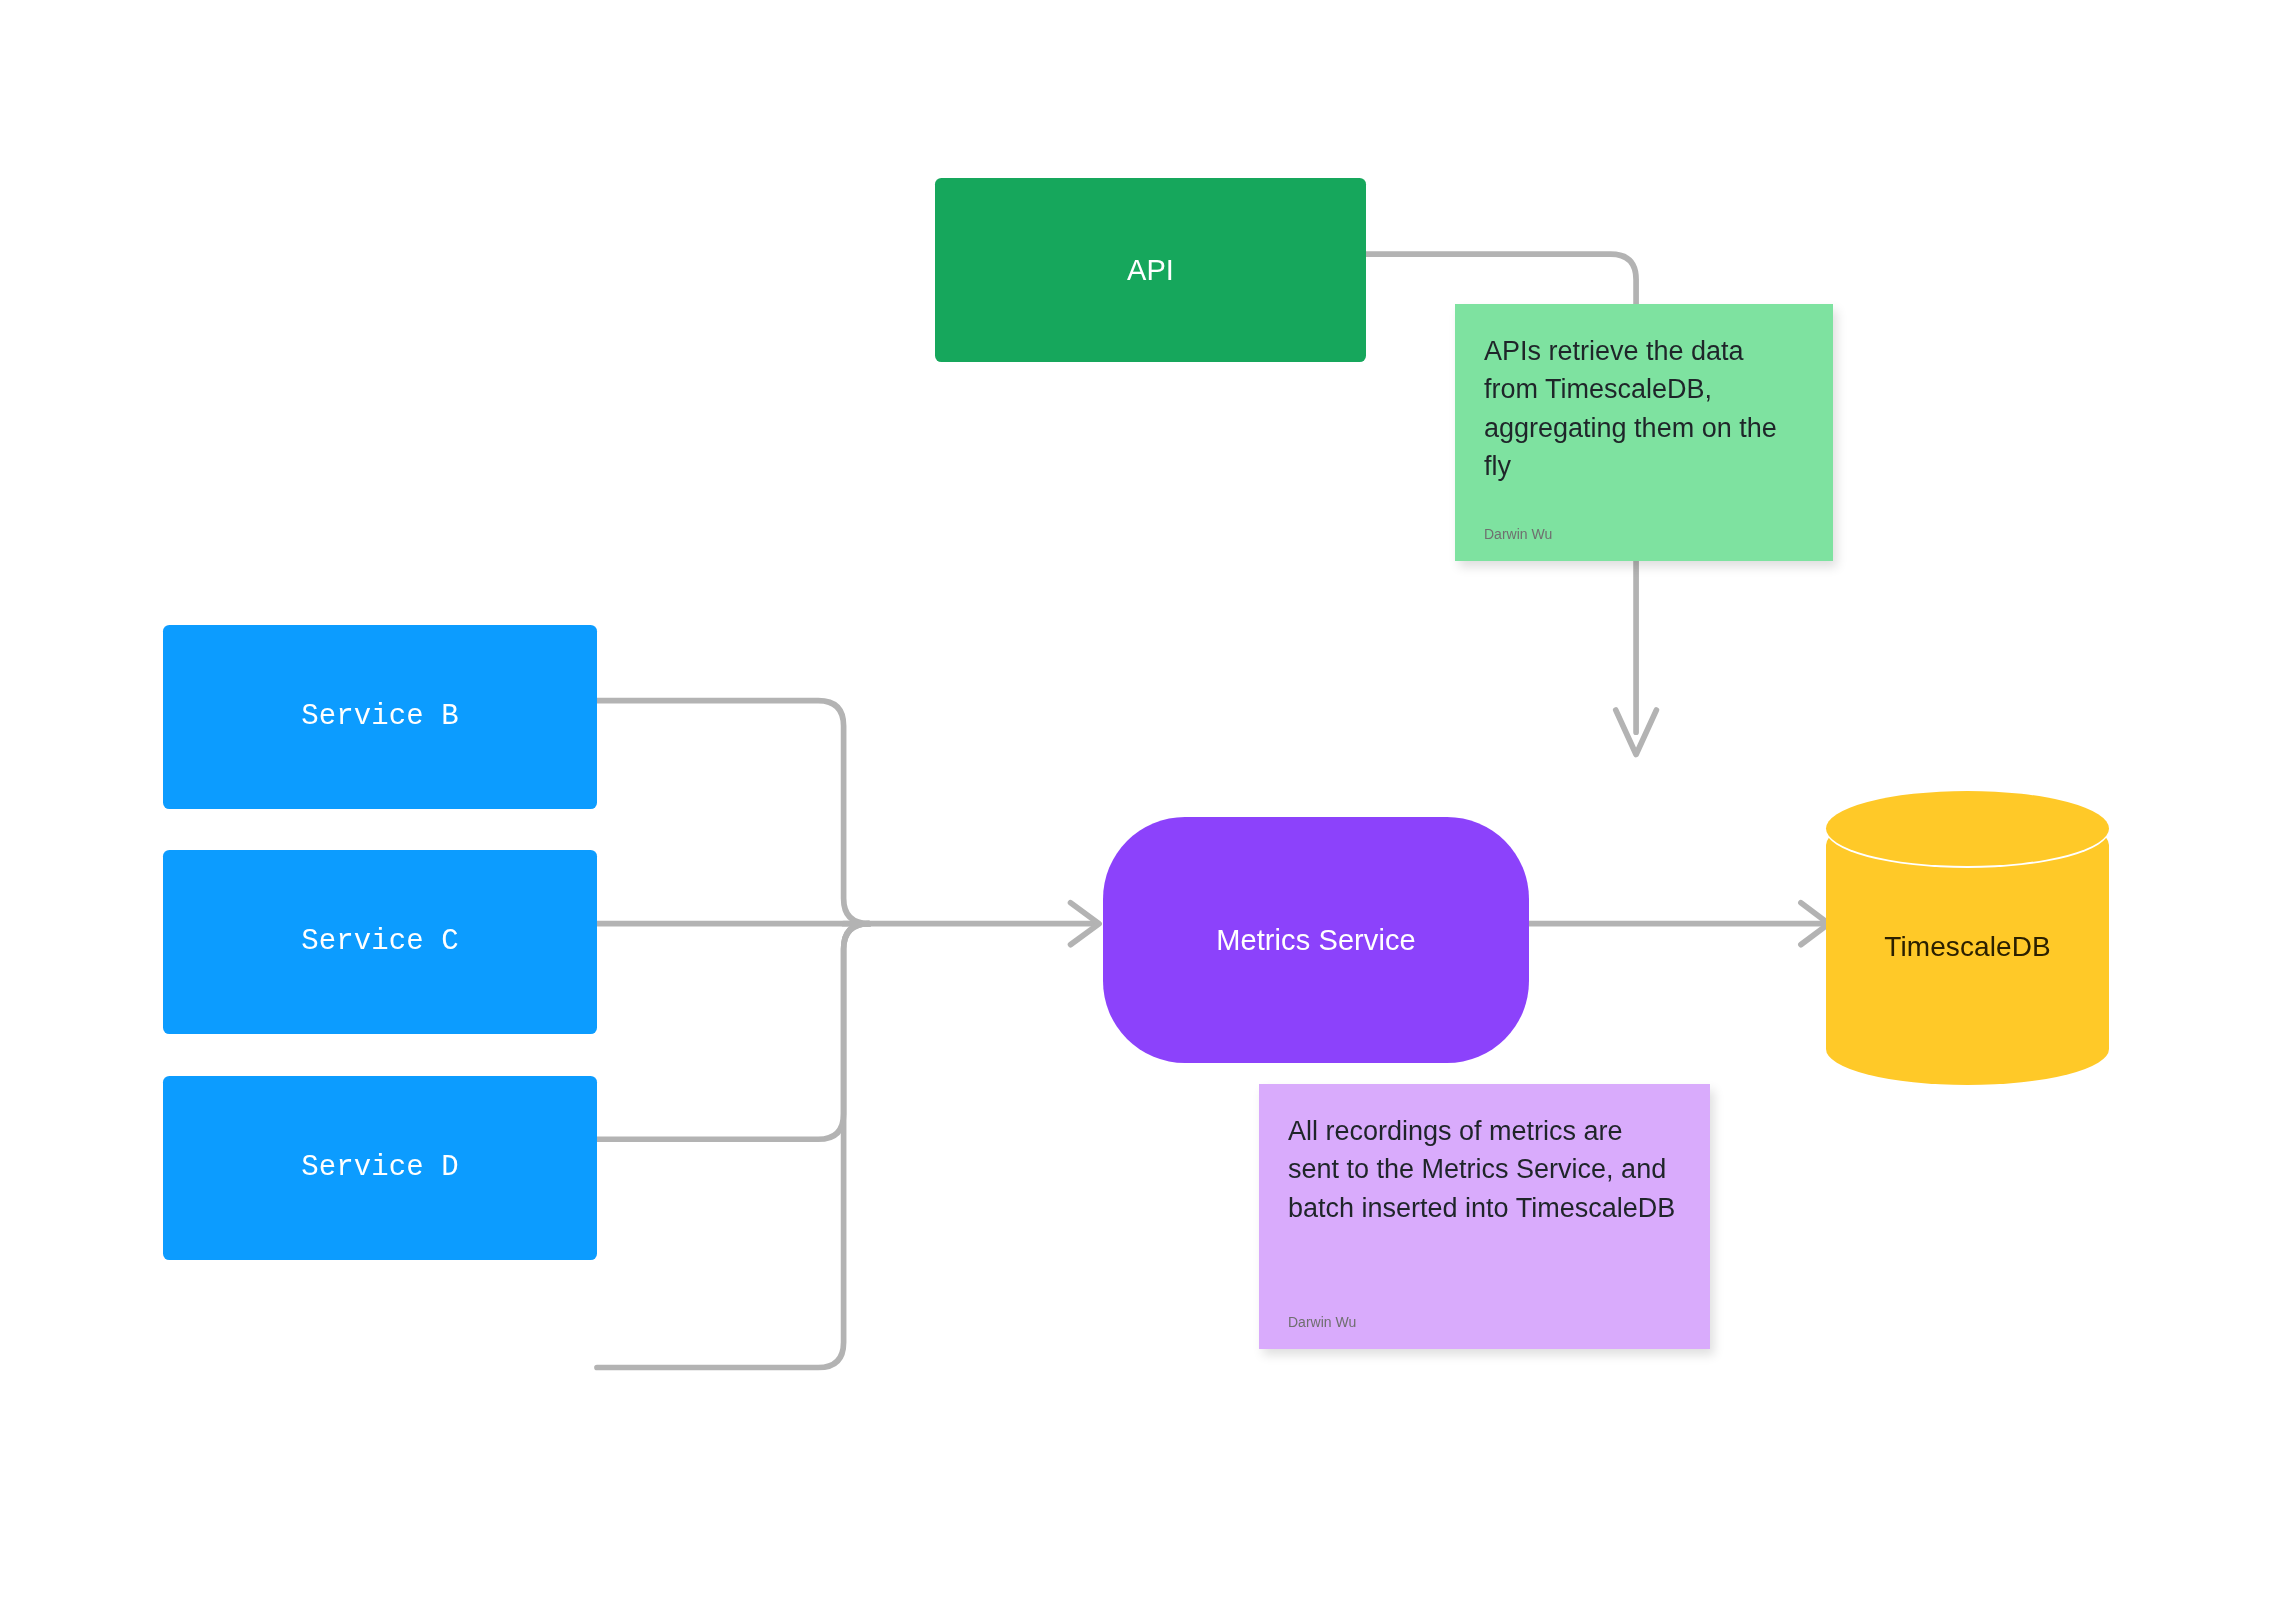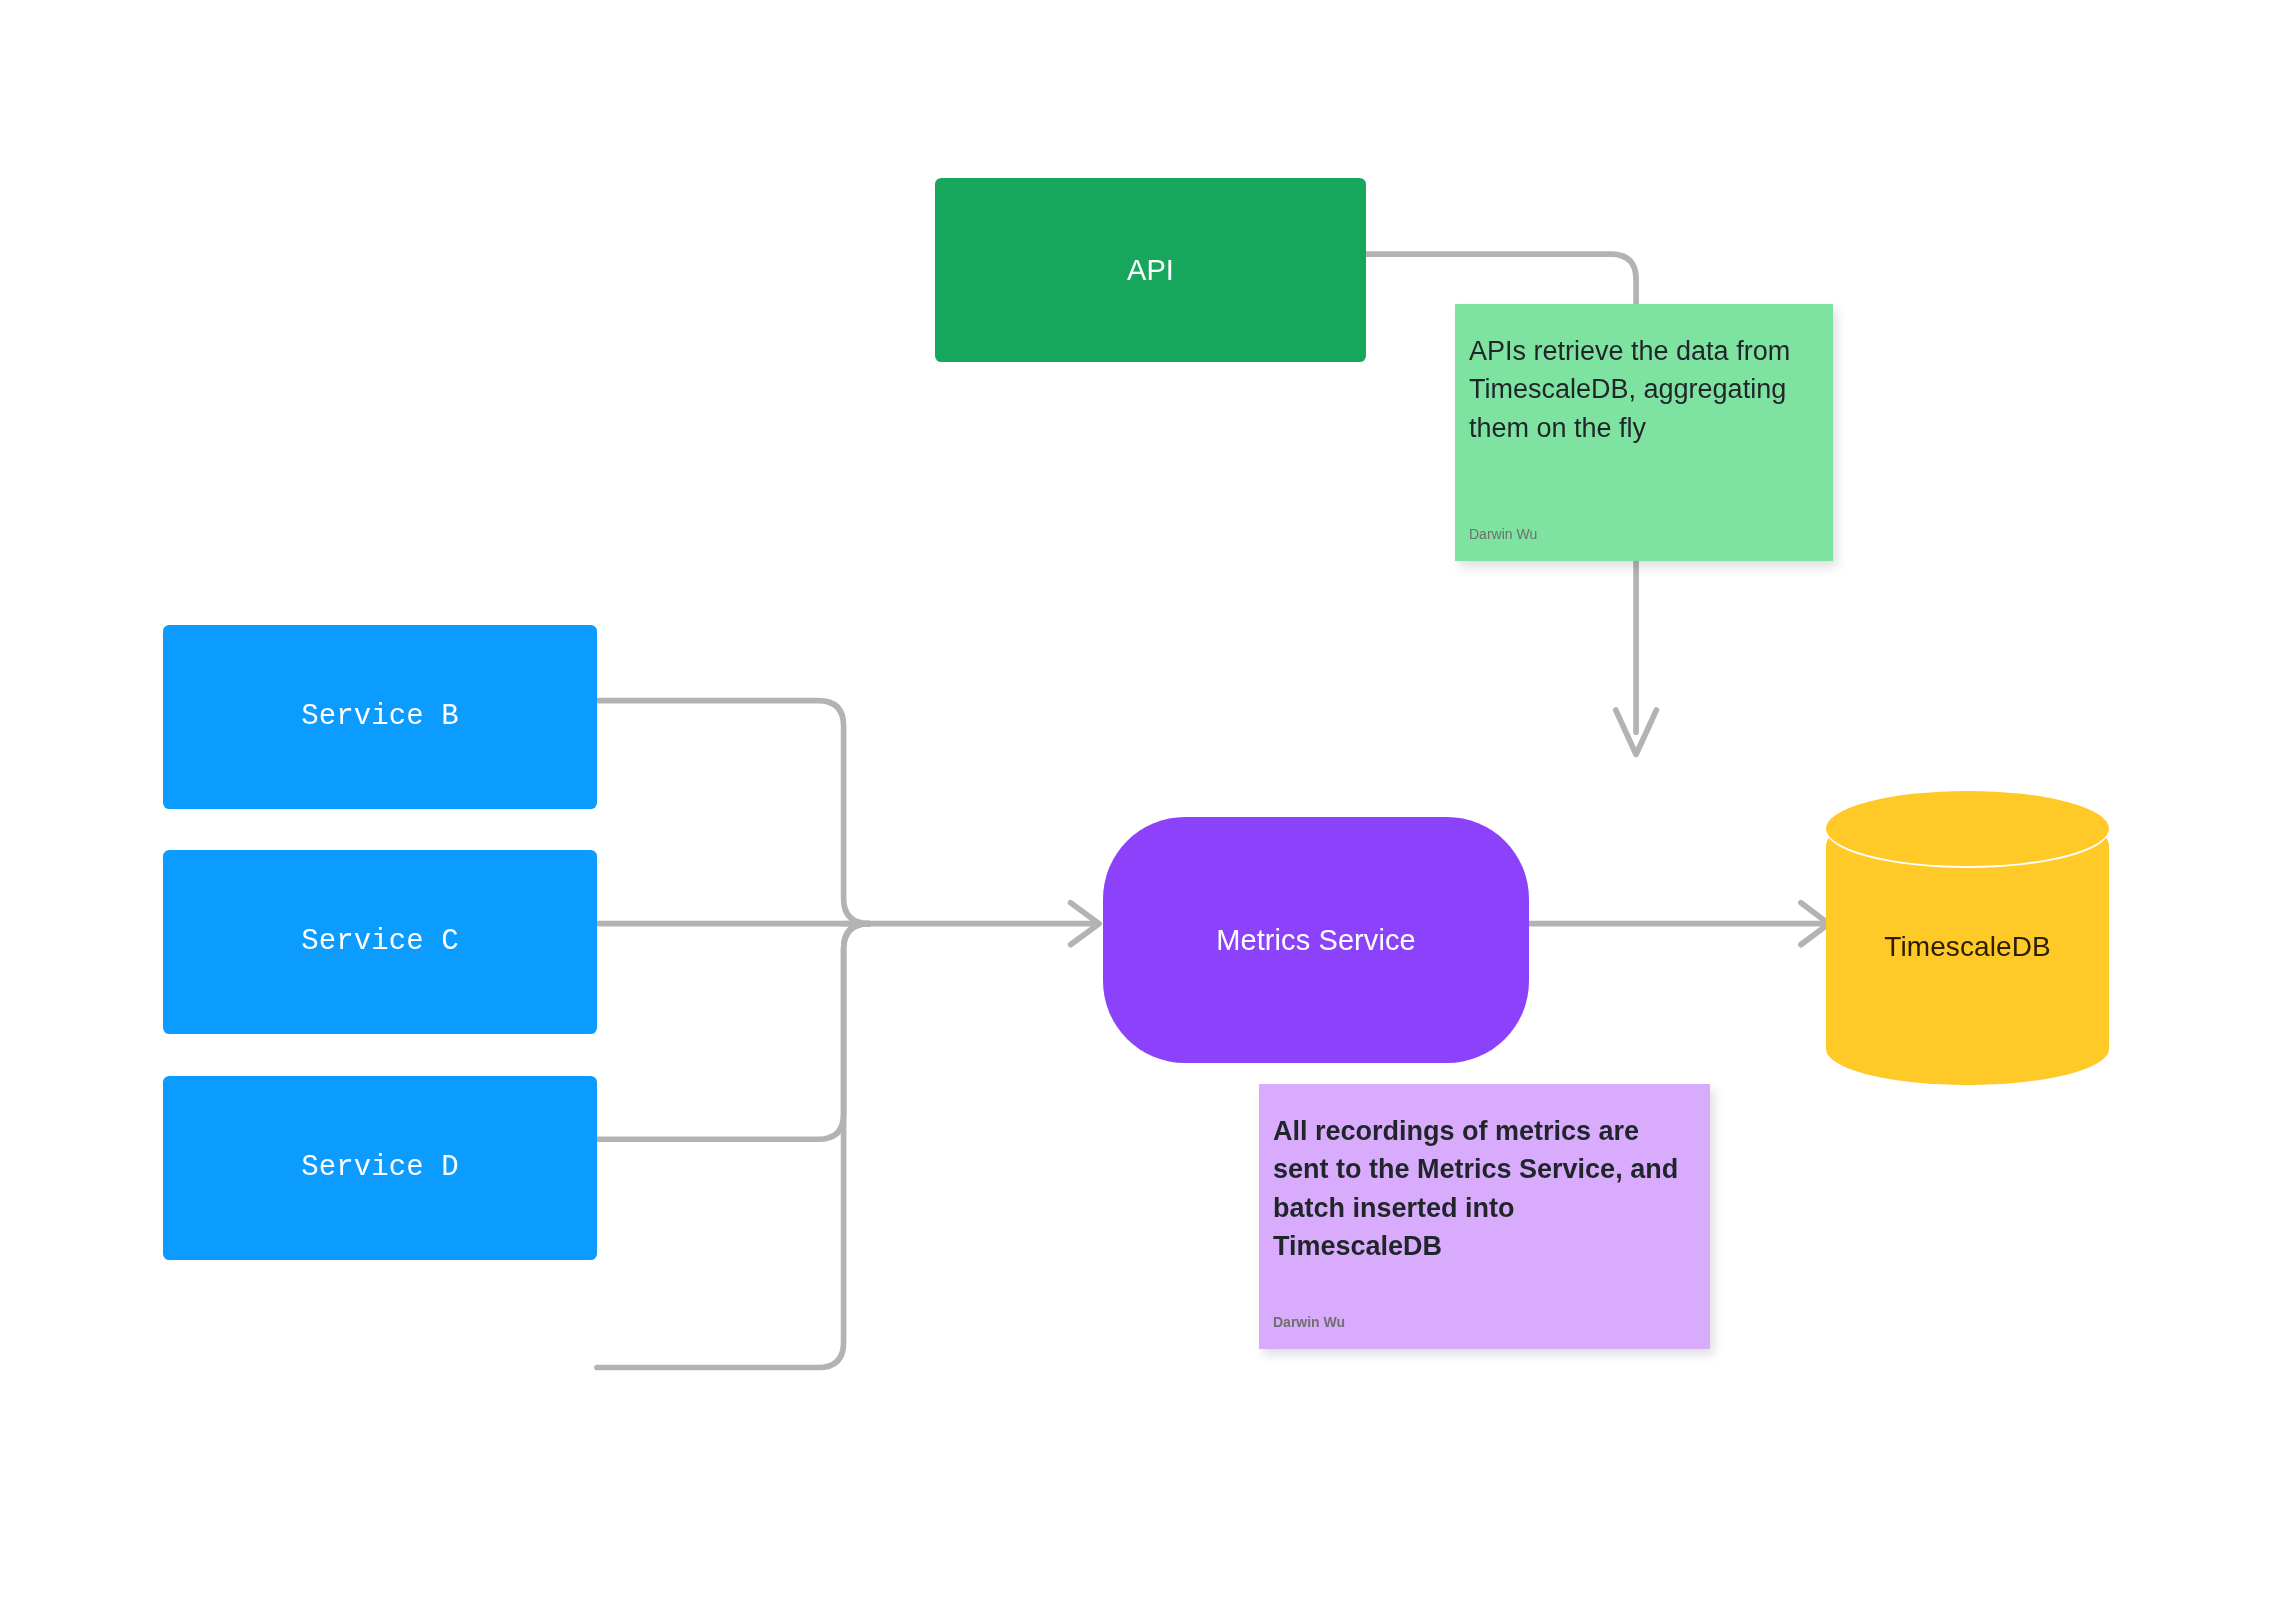--- a/index.html
+++ b/index.html
@@ -118,21 +118,21 @@
     align-items: center;
     justify-content: center;
     color: #2b2000;
     font-size: 28px;
   }
 
   
   .note {
     position: absolute;
     box-sizing: border-box;
-    padding: 28px 29px 19px 14px;
+    padding: 28px 29px 19px 29px;
     display: flex;
     flex-direction: column;
     justify-content: flex-start;
     box-shadow: 3.8px 6.3px 10px rgba(0,0,0,0.13);
   }
   .note-text {
     font-size: 27px;
     line-height: 1.42;
     color: #1f2529;
     white-space: pre-line;
@@ -149,21 +149,20 @@
     width: 378px;
     height: 257px;
     background: #7EE2A0;
   }
   #note-purple {
     left: 1259px;
     top: 1084px;
     width: 451px;
     height: 265px;
     background: #D9ABFC;
-    font-weight: bold;
   }
 </style>
 </head>
 <body>
 
 <div id="canvas">
 
   <svg class="edges" viewBox="0 0 3584 2560" width="2273" height="1623" xmlns="http://www.w3.org/2000/svg">
     <g fill="none" stroke="#B3B3B3" stroke-width="9" stroke-linecap="round" stroke-linejoin="round">
 

